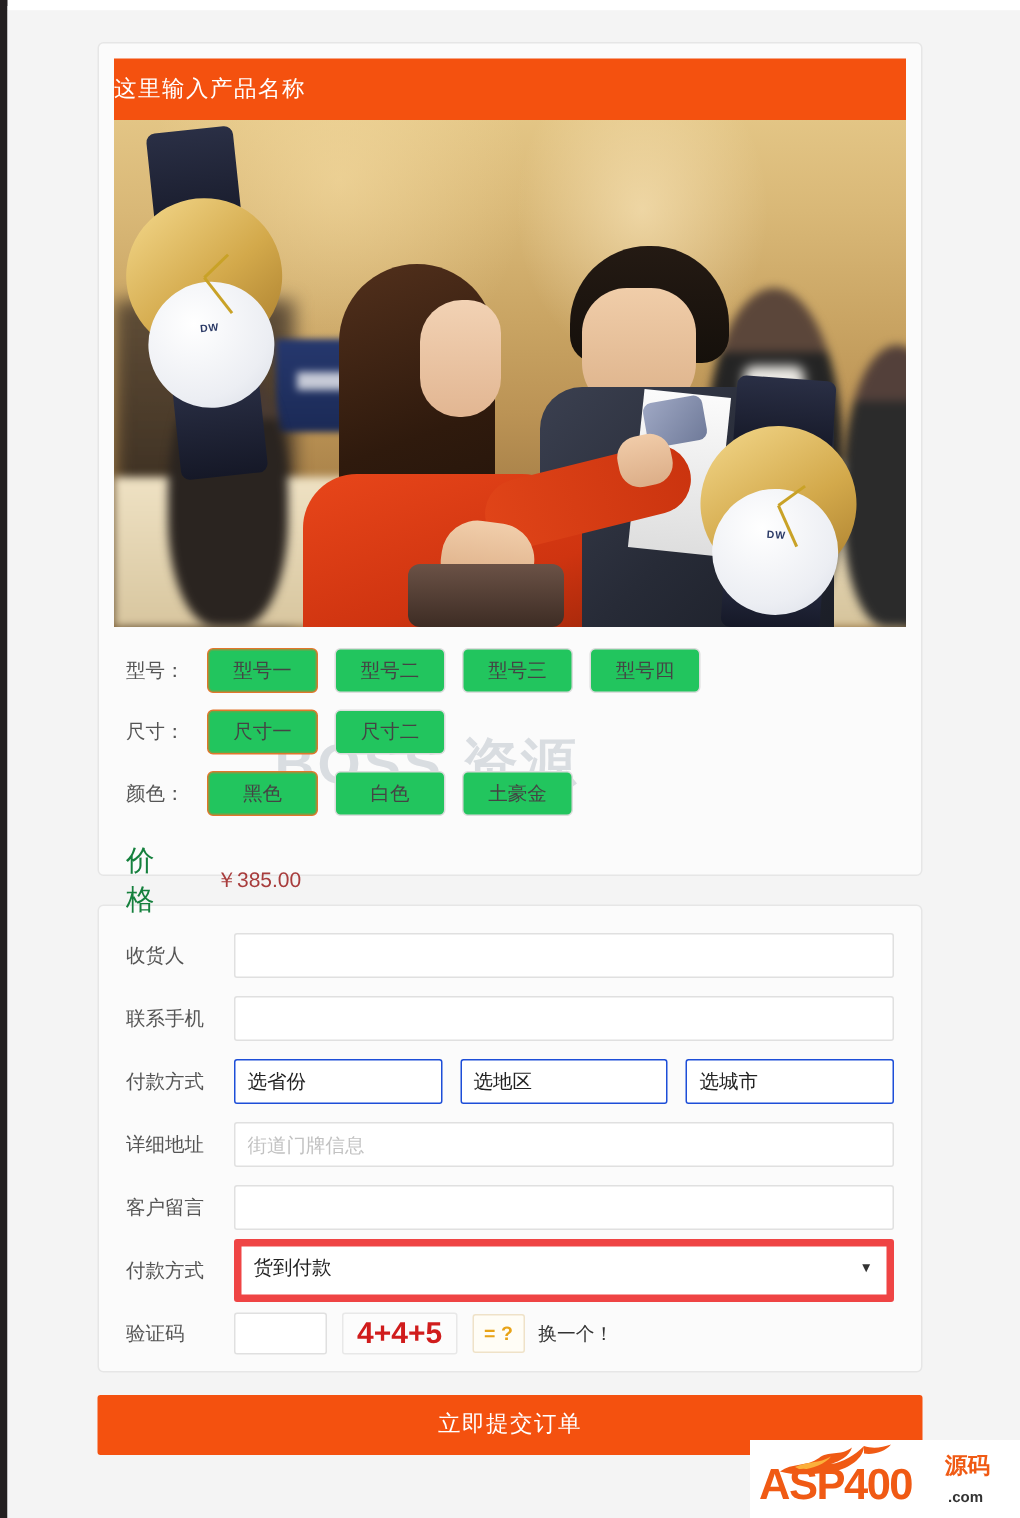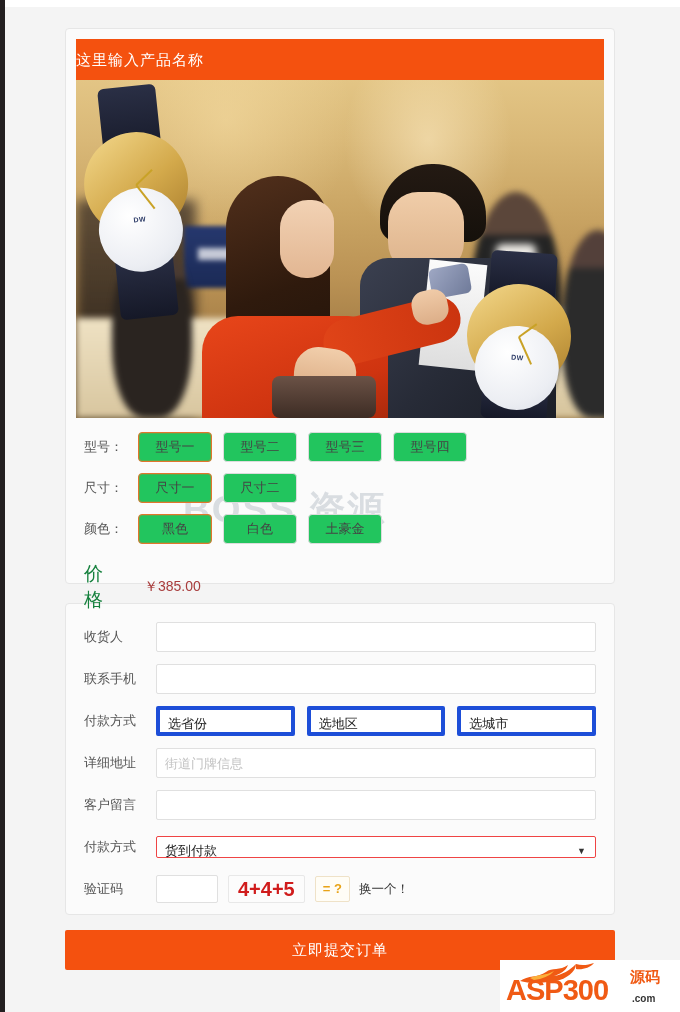--- a/index.html
+++ b/index.html
@@ -326,34 +326,34 @@
     font-family: "Liberation Sans", "DejaVu Sans", sans-serif;
     outline: none;
   }
   .form-input::placeholder { color: #c2c2c2; }
 
   .region-group { flex: 1; display: flex; gap: 12px; }
   .region-select {
     flex: 1;
     height: 30px;
     line-height: 28px;
-    border: 4px solid #1d4ed8;
+    border: 1px solid #1d4ed8;
     background: #ffffff;
     border-radius: 2px;
     font-size: 13px;
     color: #222222;
     padding: 0 8px;
     cursor: pointer;
   }
 
   .pay-select {
     flex: 1;
-    height: 22px;
+    height: 42px;
     line-height: 28px;
-    border: 1px solid #ef4444;
+    border: 5px solid #ef4444;
     background: #ffffff;
     border-radius: 2px;
     font-size: 13px;
     color: #222222;
     padding: 0 8px;
     cursor: pointer;
     position: relative;
   }
   .pay-arrow {
     position: absolute; right: 9px; top: 0;
@@ -584,19 +584,19 @@
 
   <button class="submit-btn">立即提交订单</button>
 
   <div class="logo">
     <svg class="logo-flame" viewBox="0 0 92 22">
       <path d="M4 19 C12 13, 22 16, 30 10 C36 5, 44 9, 52 3 C50 9, 44 12, 38 14 C46 13, 54 8, 60 2 C60 10, 50 17, 40 19 C28 21, 14 22, 4 19 Z" fill="#f05a14"></path>
       <path d="M14 16 C22 12, 30 14, 38 9 C34 14, 26 17, 18 18 Z" fill="#fbb03b"></path>
       <path d="M60 2 C66 4, 72 3, 78 1 C74 6, 66 8, 60 7 Z" fill="#f05a14"></path>
     </svg>
     <div class="logo-text">
-      <span class="logo-asp">ASP</span><span class="logo-300">300</span>
+      <span class="logo-asp">ASP</span><span class="logo-300">400</span>
     </div>
     <div class="logo-cn">源码</div>
     <div class="logo-dotcom">.com</div>
   </div>
 
 </div>
 
 </body></html>

